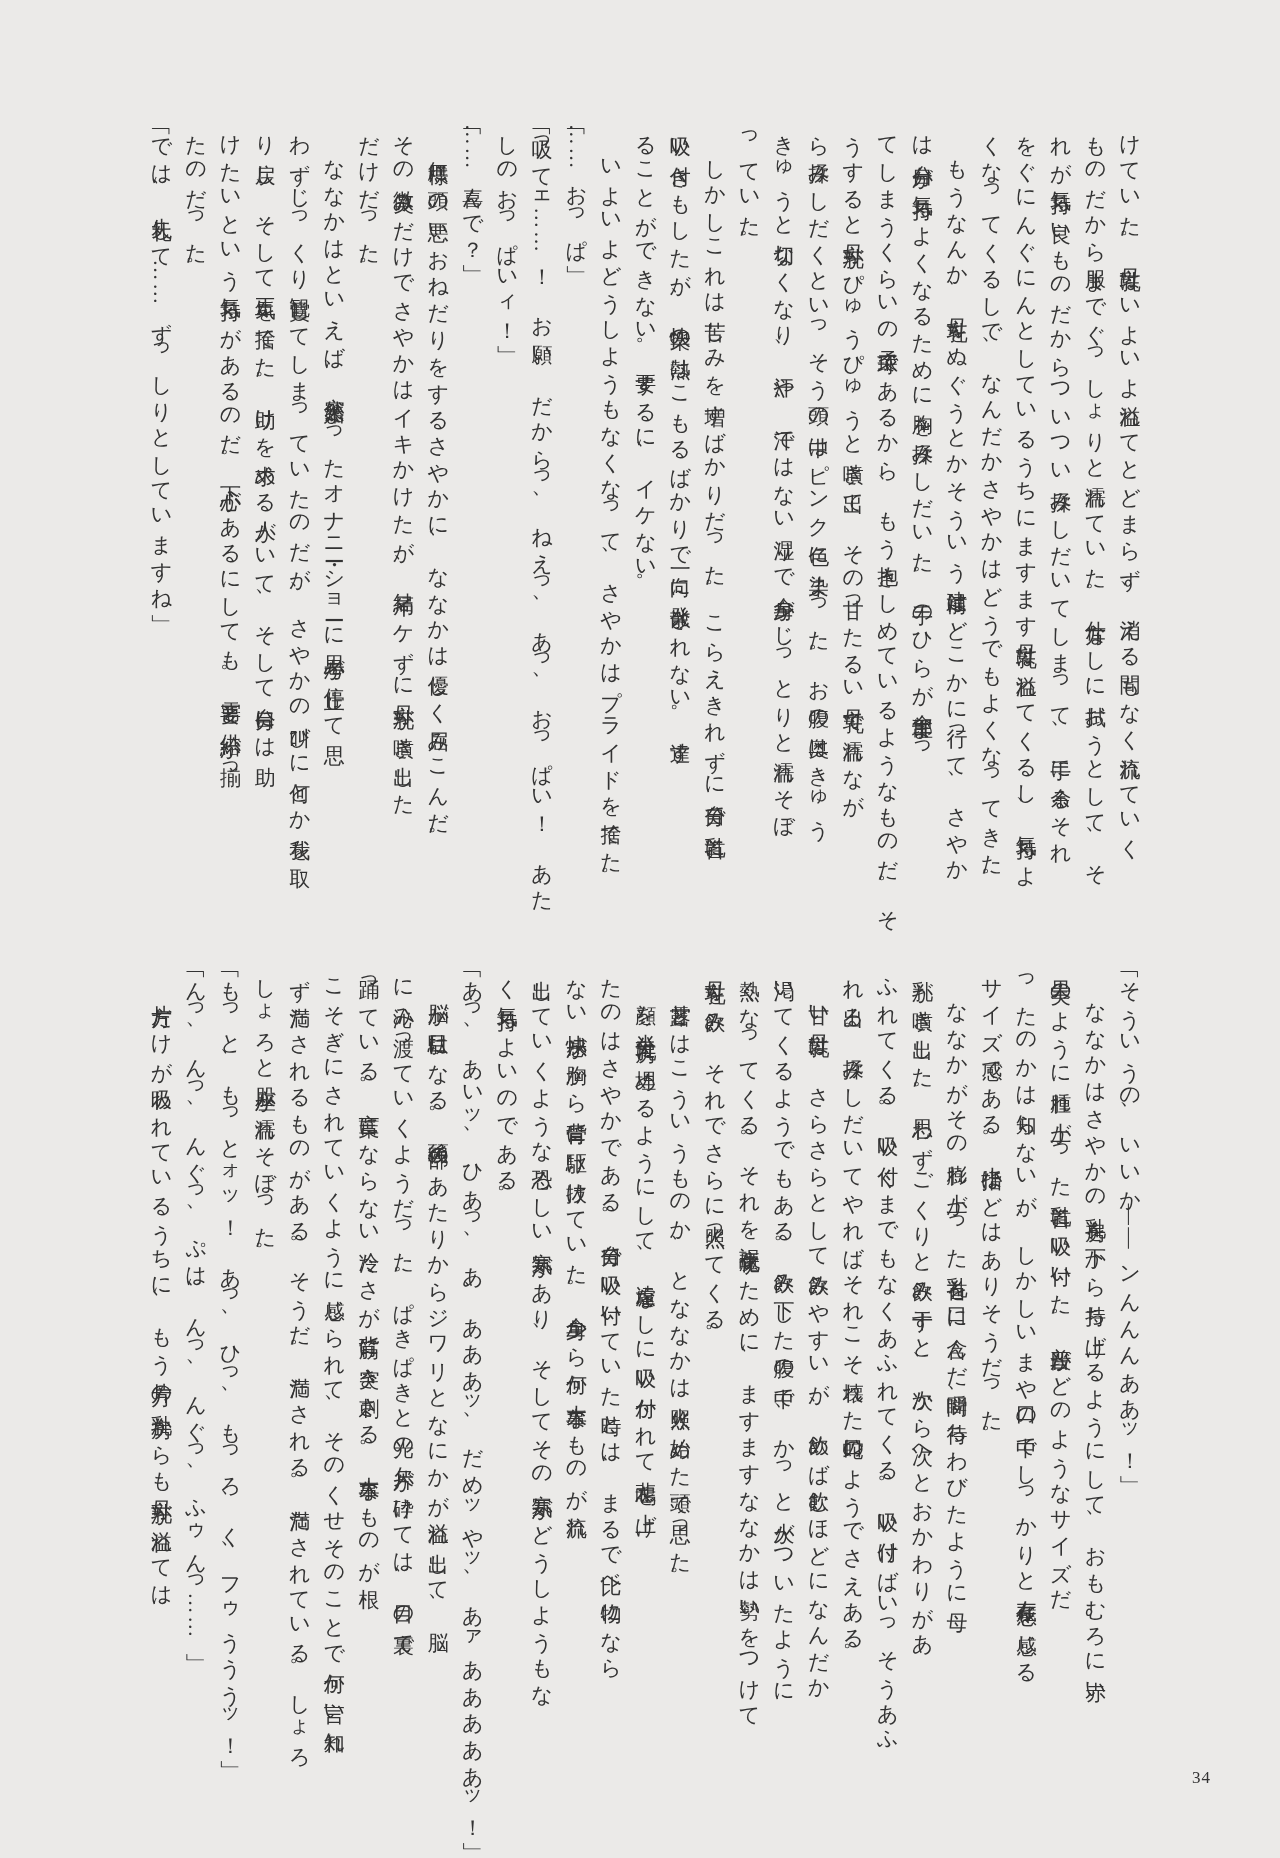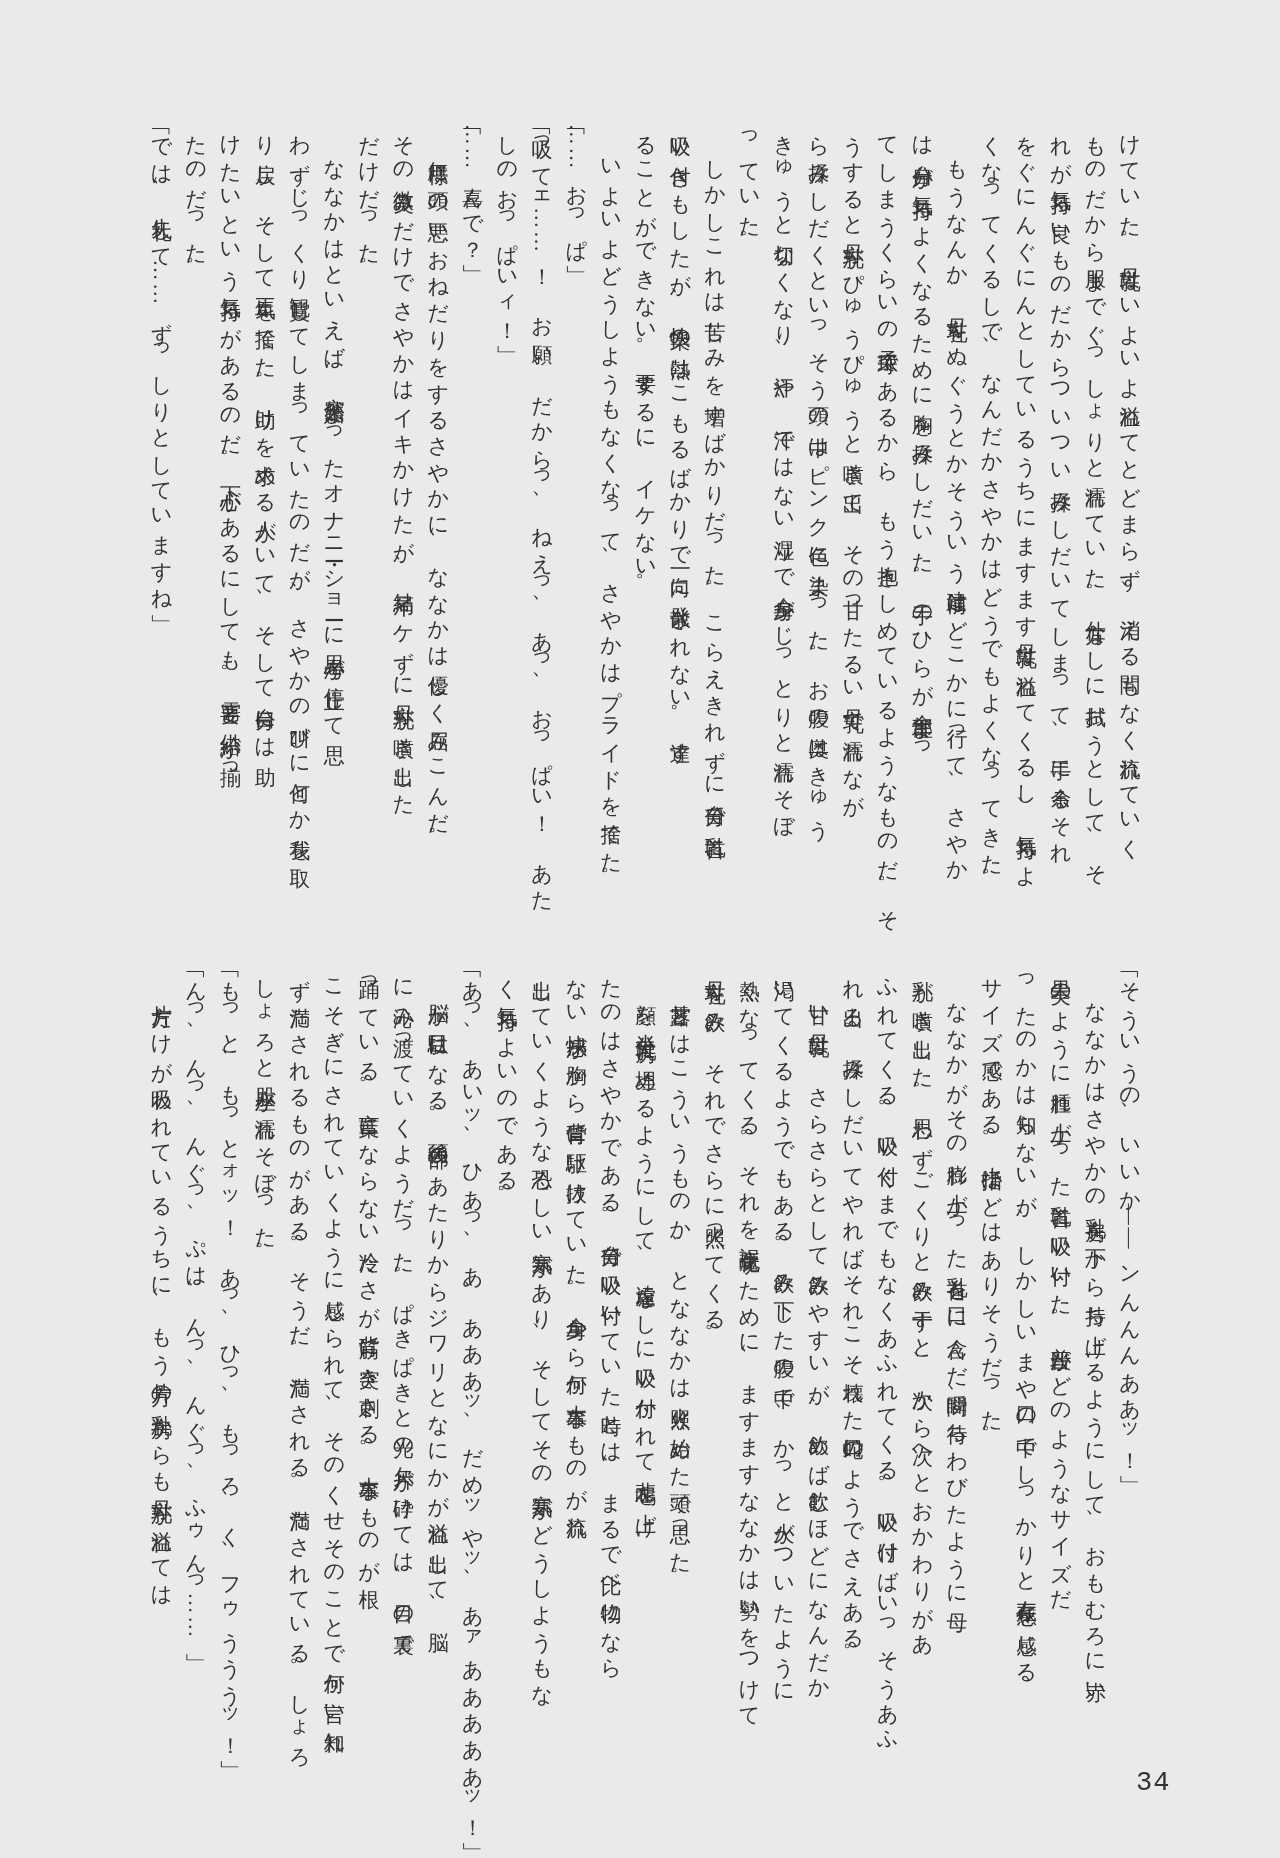--- a/index.html
+++ b/index.html
@@ -36,24 +36,24 @@
     height: 790px;
   }
   .vline {
     margin: 0;
     padding: 0;
     line-height: 34.6px;
     white-space: nowrap;
   }
   .page-number {
     position: absolute;
-    left: 1136px;
+    left: 1192px;
     top: 1768px;
-    font-family: Liberation Mono, monospace;
-    font-size: 27px;
+    font-family: Liberation Serif, serif;
+    font-size: 17px;
     letter-spacing: 1px;
     color: var(--ink, #333333);
   }
 </style>
 </head>
 <body style="--paper: #ebeae8; --ink: #333333;">
 
 <div class="page">
   <section class="text-block top">
       <p class="vline">けていた。母乳はいよいよ溢れてとどまらず、消える間もなく流れていく</p>

